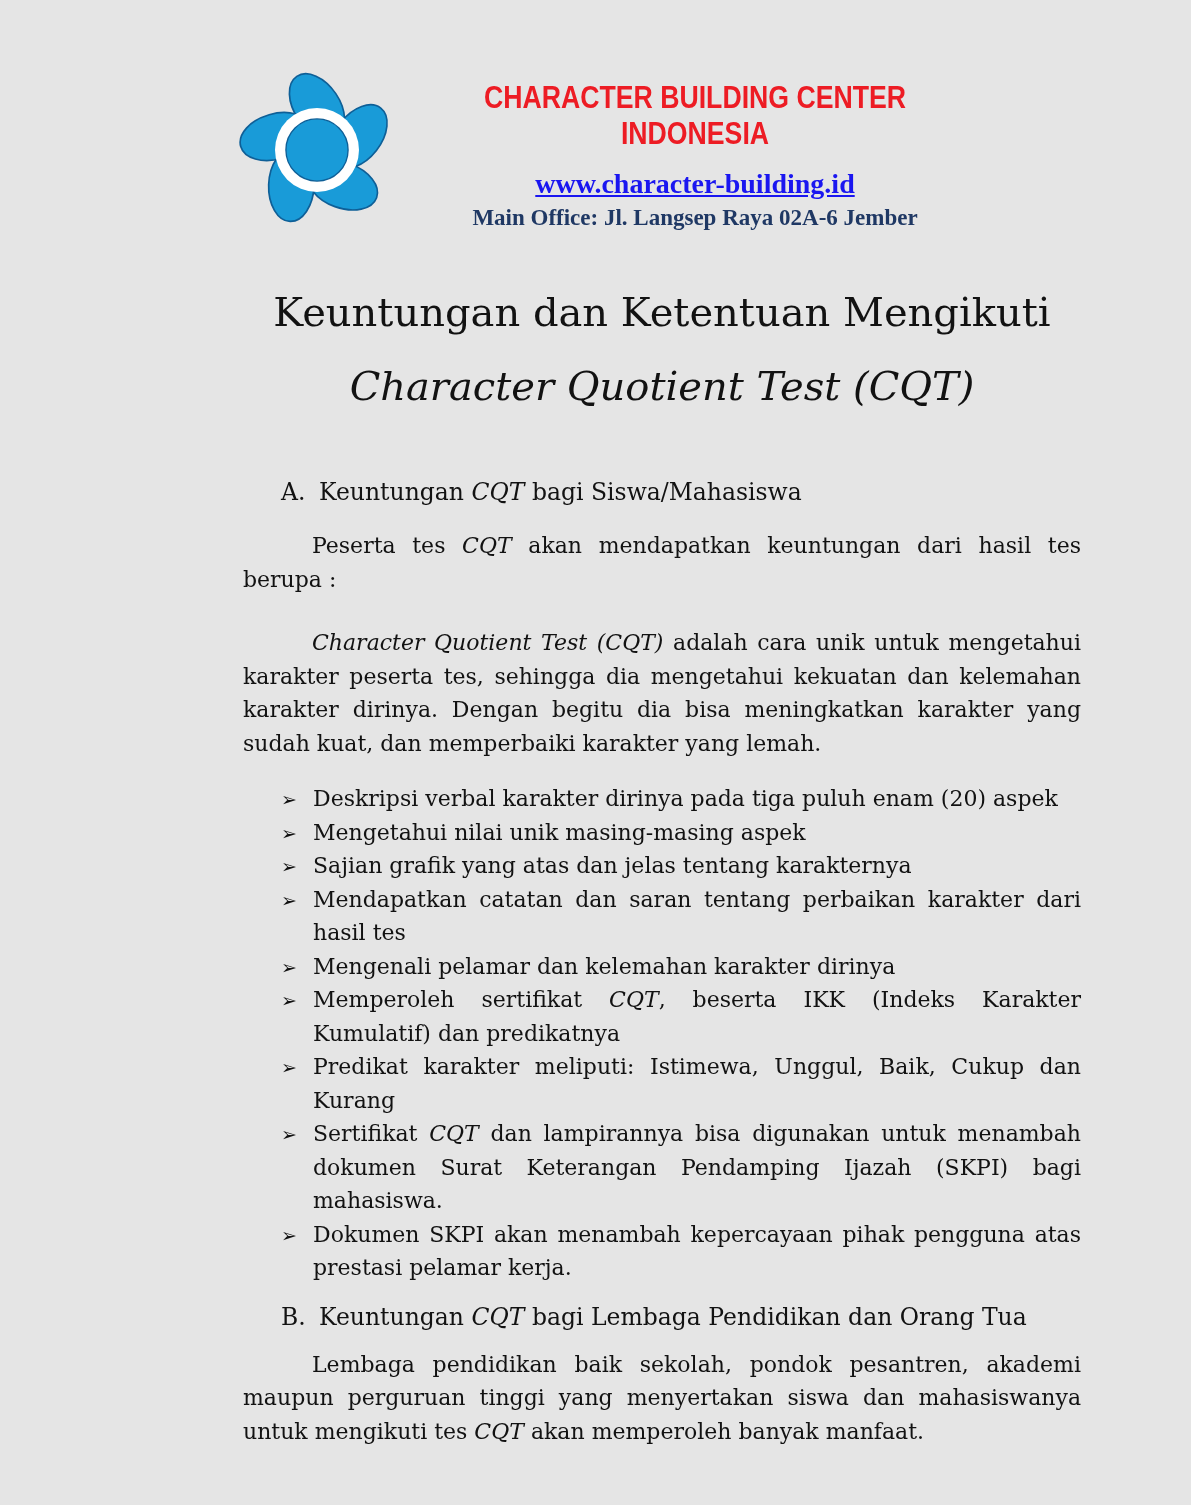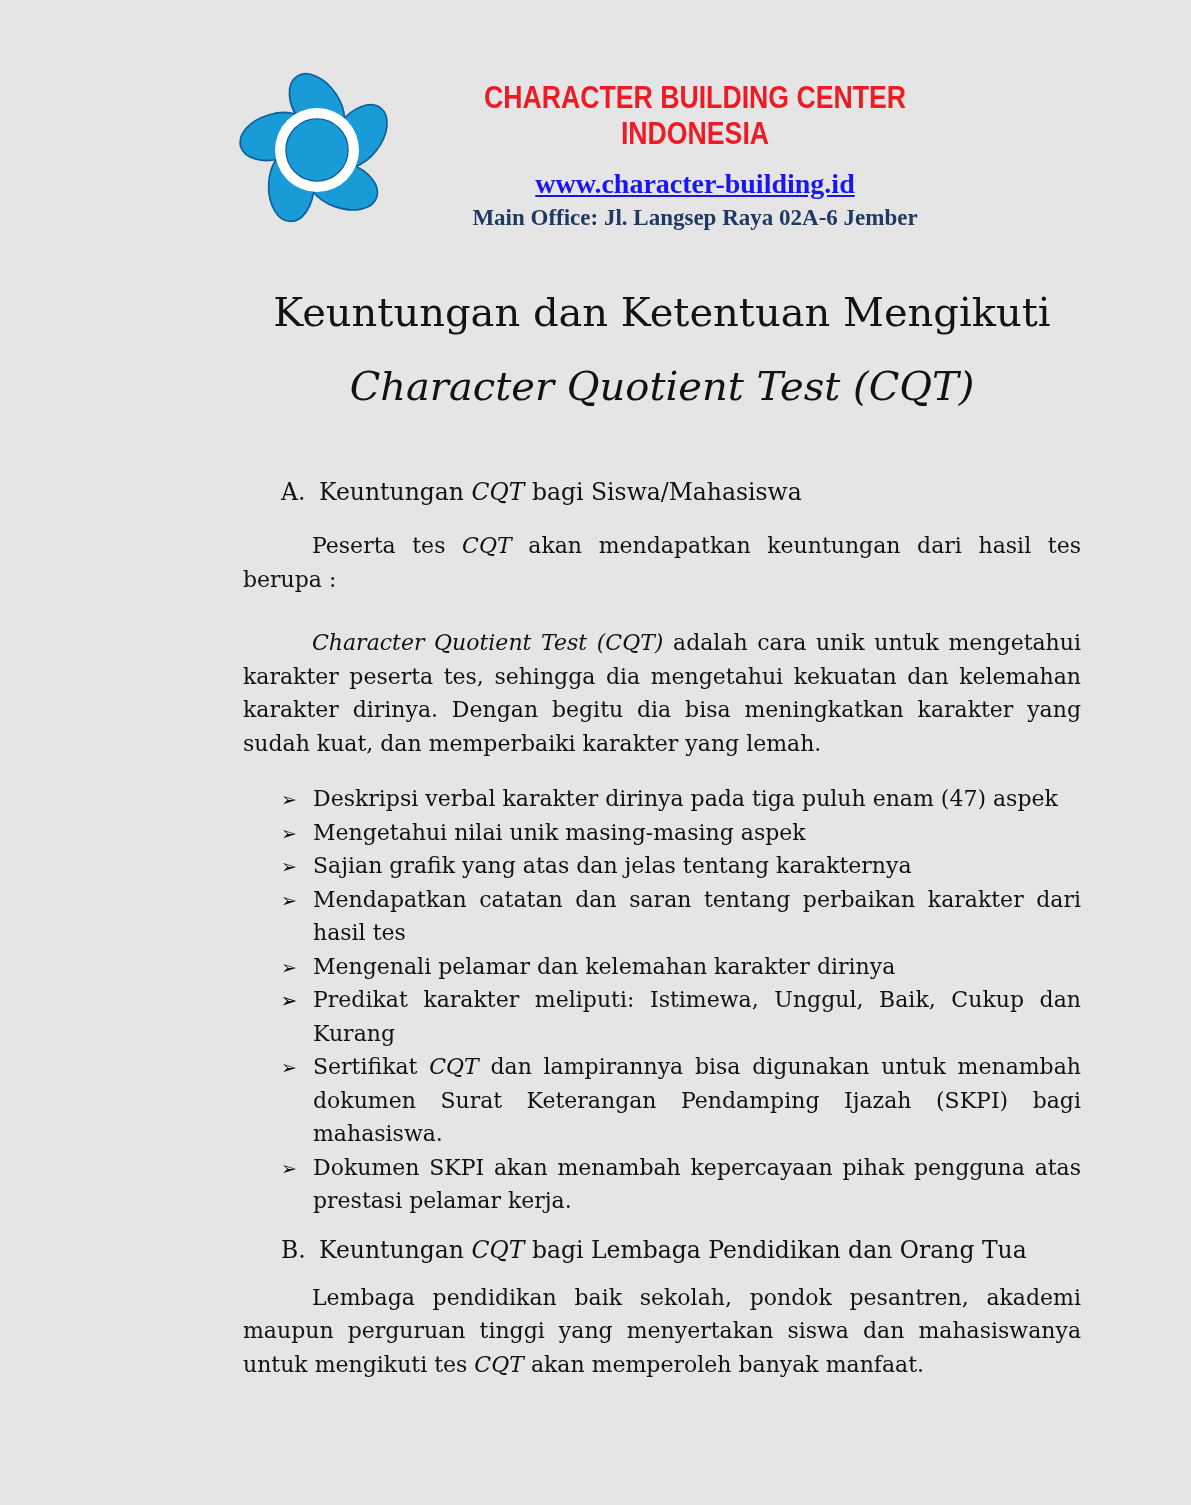--- a/index.html
+++ b/index.html
@@ -113,26 +113,26 @@
 
     <div class="sec-heading sec-a">
       <span class="sec-label">A.</span>
       <span>Keuntungan <i>CQT</i> bagi Siswa/Mahasiswa</span>
     </div>
 
     <p class="para p-next">Peserta tes <i>CQT</i> akan mendapatkan keuntungan dari hasil tes berupa :</p>
     <p class="para p-first"><i>Character Quotient Test (CQT)</i> adalah cara unik untuk mengetahui karakter peserta tes, sehingga dia mengetahui kekuatan dan kelemahan karakter dirinya. Dengan begitu dia bisa meningkatkan karakter yang sudah kuat, dan memperbaiki karakter yang lemah.</p>
 
     <ul class="bullets">
-      <li><span class="marker">➢</span><span>Deskripsi verbal karakter dirinya pada tiga puluh enam (47) aspek</span></li>
+      <li><span class="marker">➢</span><span>Deskripsi verbal karakter dirinya pada tiga puluh enam (20) aspek</span></li>
       <li><span class="marker">➢</span><span>Mengetahui nilai unik masing-masing aspek</span></li>
       <li><span class="marker">➢</span><span>Sajian grafik yang atas dan jelas tentang karakternya</span></li>
       <li><span class="marker">➢</span><span>Mendapatkan catatan dan saran tentang perbaikan karakter dari hasil tes</span></li>
       <li><span class="marker">➢</span><span>Mengenali pelamar dan kelemahan karakter dirinya</span></li>
-      <li><span class="marker">➢</span></li>
+      <li><span class="marker">➢</span><span>Memperoleh sertifikat <i>CQT</i>, beserta IKK (Indeks Karakter Kumulatif) dan predikatnya</span></li>
       <li><span class="marker">➢</span><span>Predikat karakter meliputi: Istimewa, Unggul, Baik, Cukup dan Kurang</span></li>
       <li><span class="marker">➢</span><span>Sertifikat <i>CQT</i> dan lampirannya bisa digunakan untuk menambah dokumen Surat Keterangan Pendamping Ijazah (SKPI) bagi mahasiswa.</span></li>
       <li><span class="marker">➢</span><span>Dokumen SKPI akan menambah kepercayaan pihak pengguna atas prestasi pelamar kerja.</span></li>
     </ul>
 
     <div class="sec-heading sec-b">
       <span class="sec-label">B.</span>
       <span>Keuntungan <i>CQT</i> bagi Lembaga Pendidikan dan Orang Tua</span>
     </div>
 

